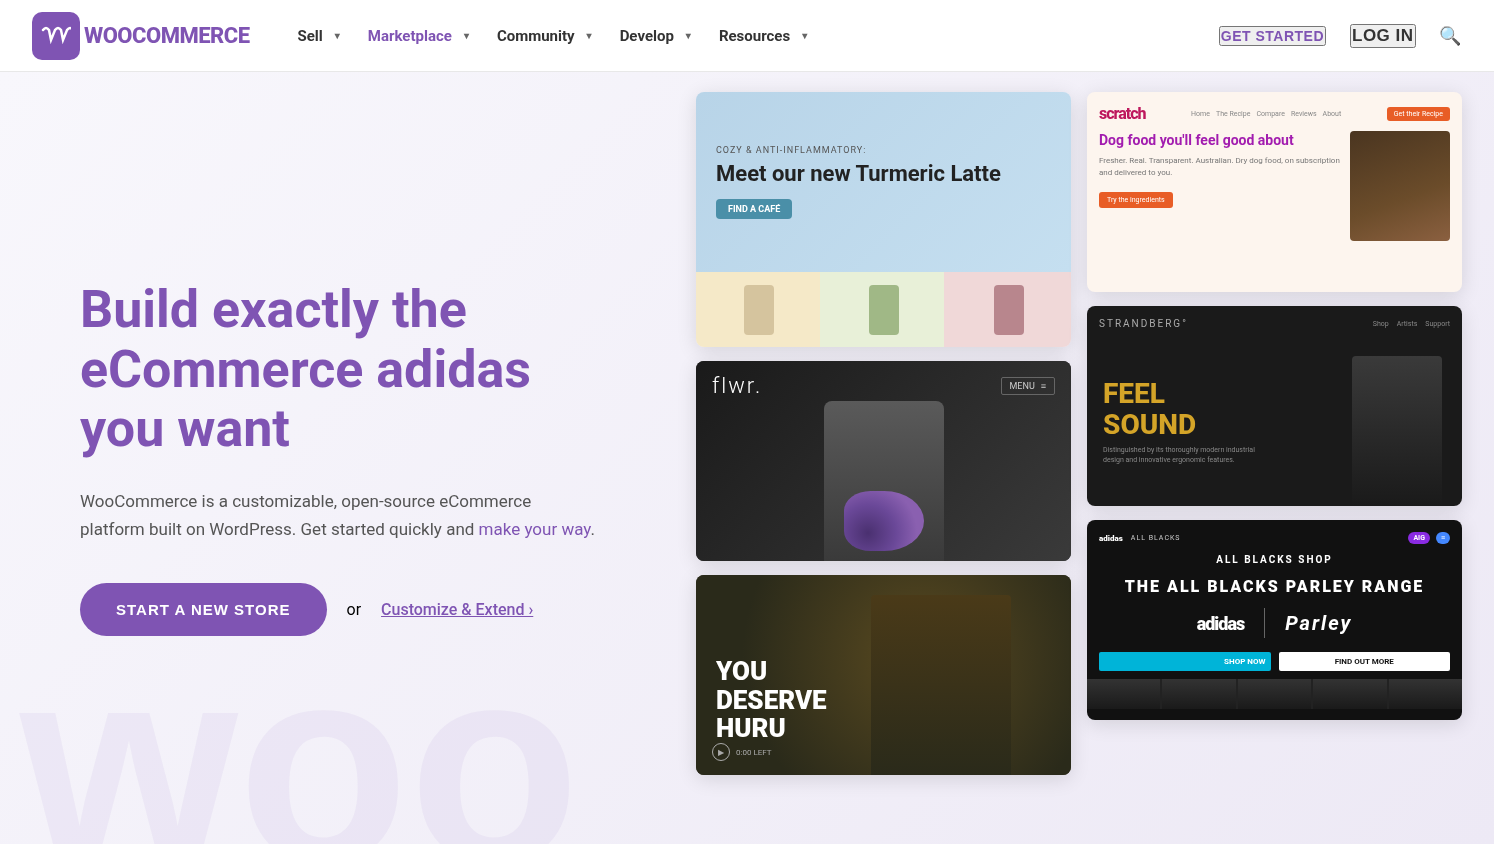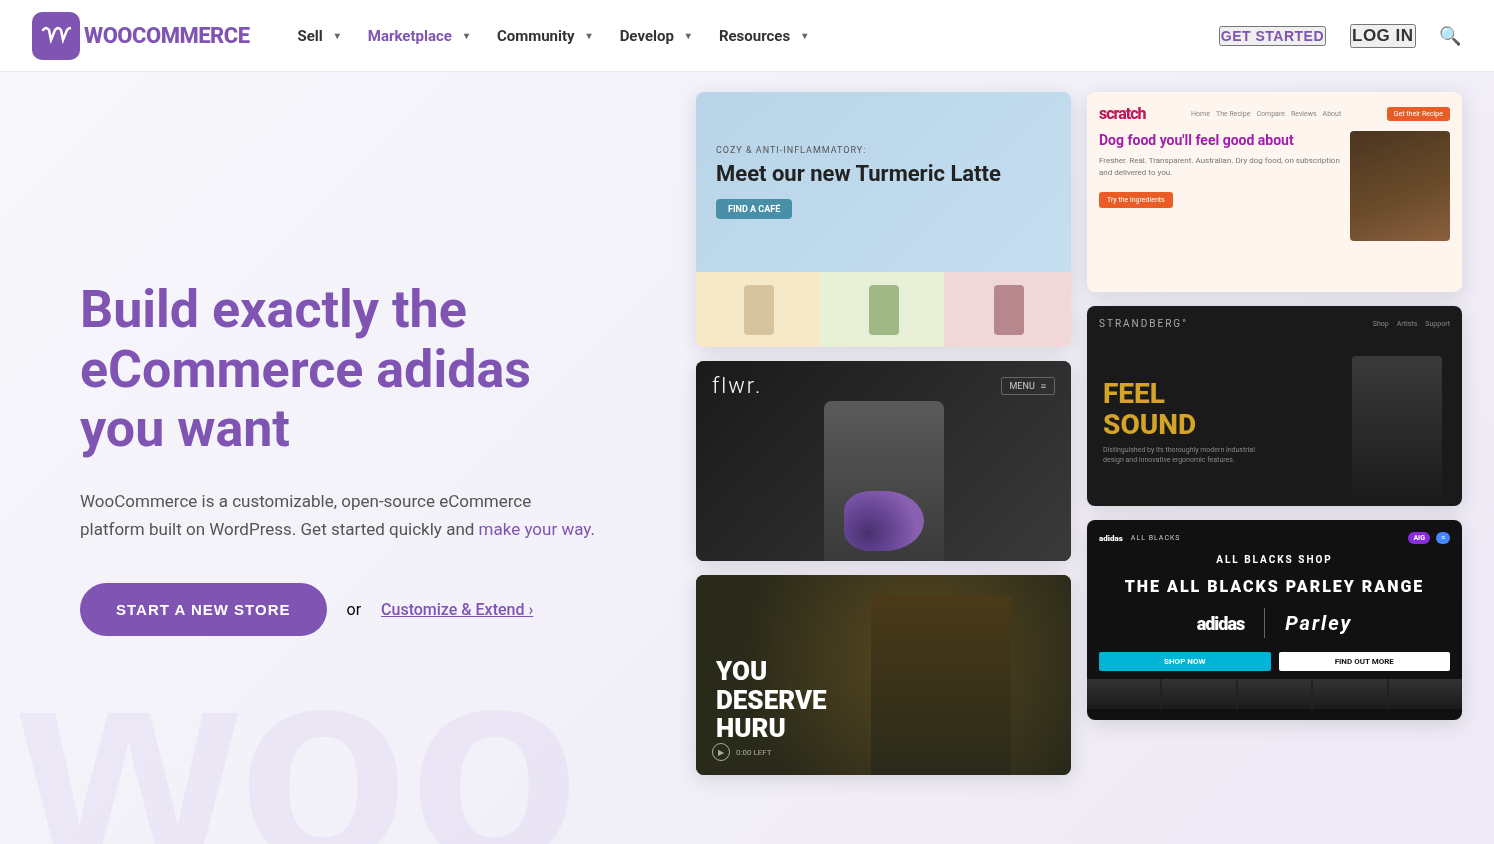--- a/index.html
+++ b/index.html
@@ -580,21 +580,21 @@
     .ab-buttons {
       display: flex;
       gap: 8px;
     }
     .ab-btn-shop {
       flex: 1;
       background: #00b4d8;
       color: #fff;
       font-size: 8px;
       font-weight: 700;
-      text-align: center;
+      text-align: right;
       padding: 5px;
       border-radius: 2px;
       text-transform: uppercase;
     }
     .ab-btn-find {
       flex: 1;
       background: #fff;
       color: #111;
       font-size: 8px;
       font-weight: 700;

